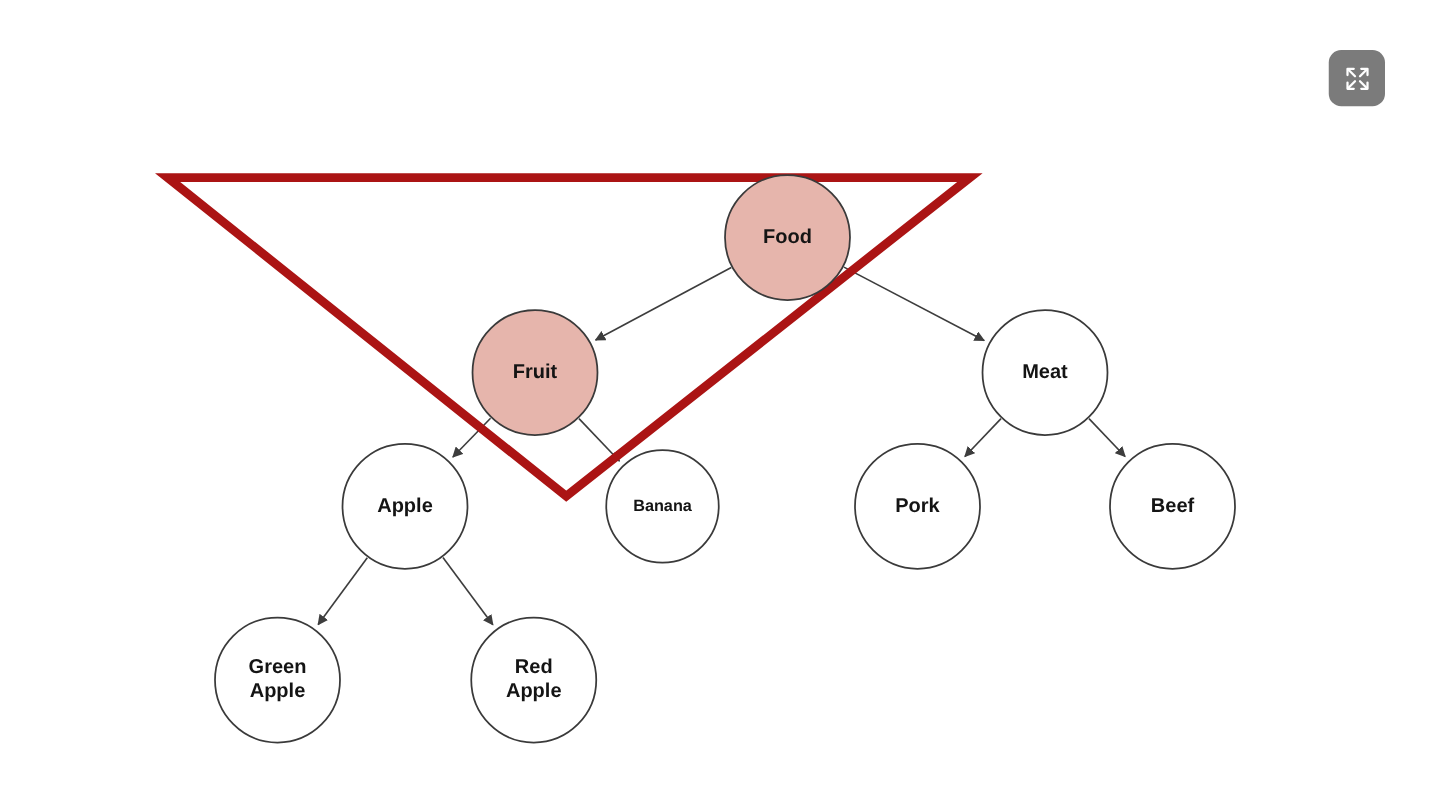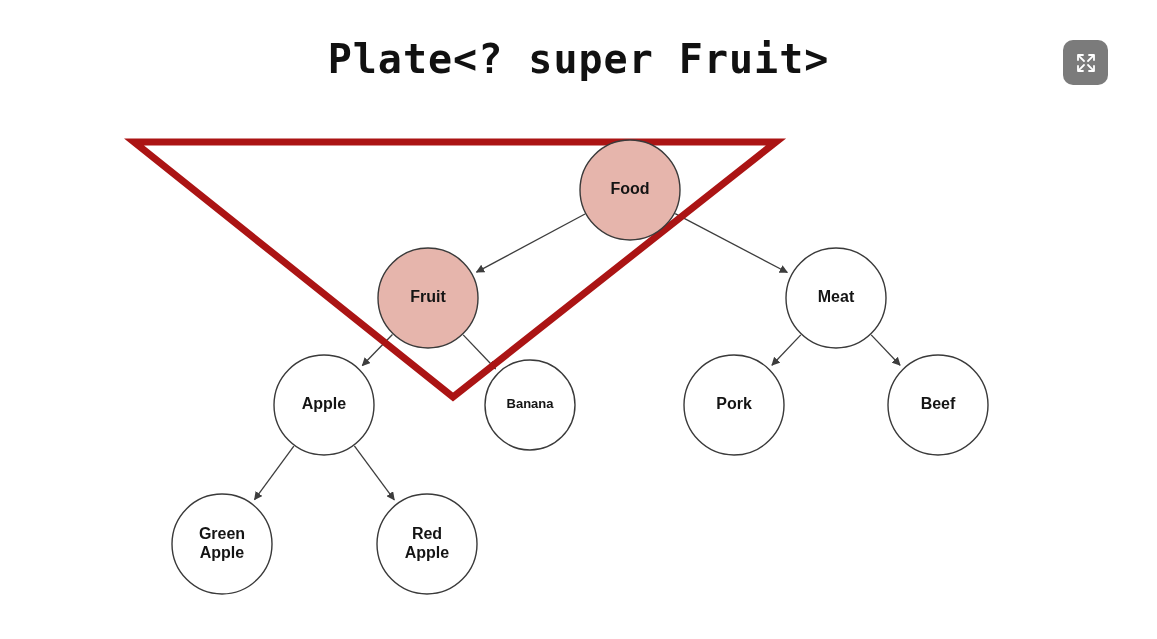--- a/index.html
+++ b/index.html
@@ -96,21 +96,20 @@
     stroke-width: 7;
     stroke-linejoin: miter;
     stroke-linecap: square;
   }
 </style>
 </head>
 <body>
 
 <div id="stage">
 
-  <div id="diagram-title">Plate&lt;? super Fruit&gt;</div>
 
   <button id="fullscreen-button" aria-label="Fullscreen">
     <span>
       <svg width="22" height="22" viewBox="0 0 22 22" aria-hidden="true">
         <g fill="none" stroke="#ffffff" stroke-width="1.8" stroke-linecap="round" stroke-linejoin="round">
           <polyline points="3,8 3,3 8,3"></polyline>
           <polyline points="14,3 19,3 19,8"></polyline>
           <polyline points="19,14 19,19 14,19"></polyline>
           <polyline points="8,19 3,19 3,14"></polyline>
           <line x1="3.6" y1="3.6" x2="9" y2="9"></line>

